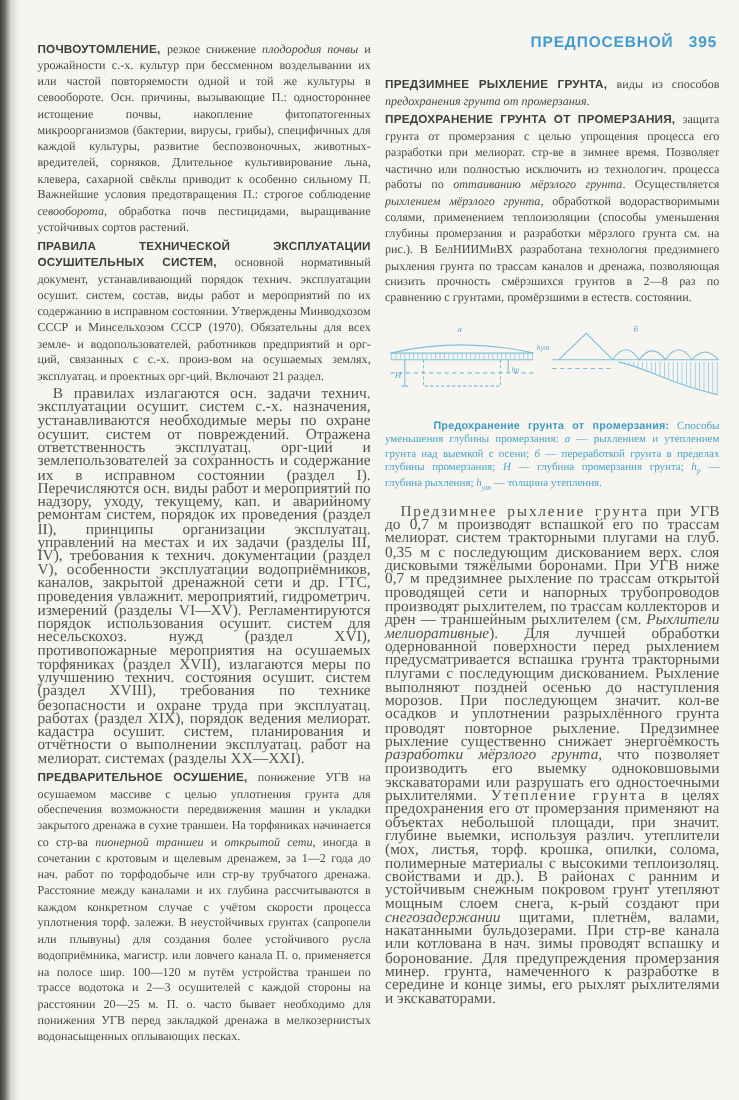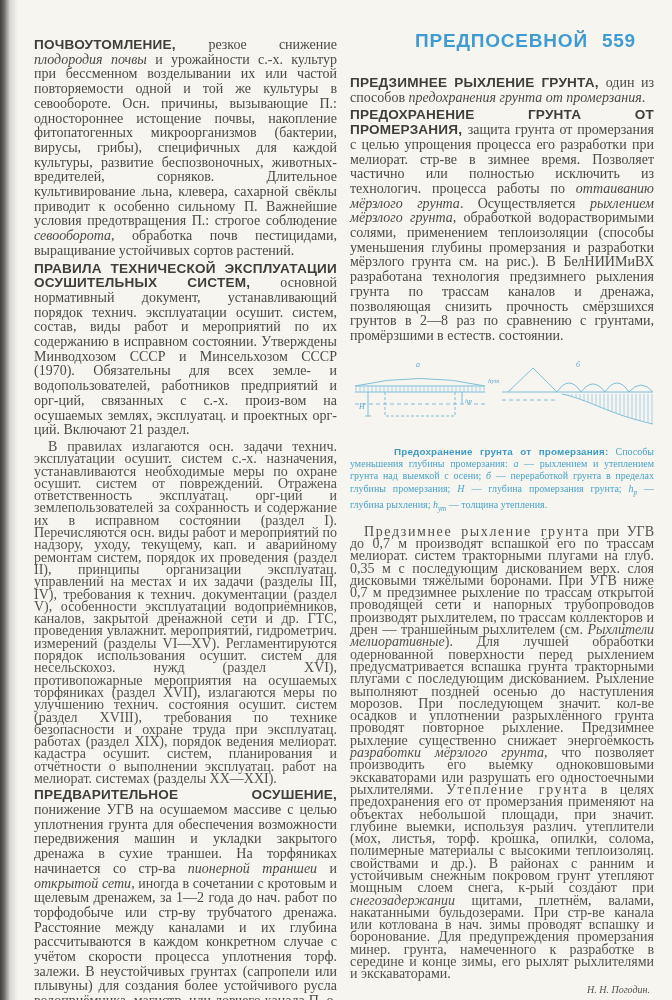--- a/index.html
+++ b/index.html
@@ -5,22 +5,22 @@
   html,body{margin:0;padding:0;background:#e8e6e1;}
   .page{position:relative;width:672px;height:1000px;background:#f7f5f0;overflow:hidden;
         font-family:"Liberation Serif","DejaVu Serif",serif;color:#4c4a45;}
   .gutter{position:absolute;left:0;top:0;width:18px;height:100%;
           background:linear-gradient(to right,#413f3c 0%,#6b6965 22%,rgba(120,118,114,0.25) 55%,rgba(120,118,114,0) 100%);}
   .col{position:absolute;top:0;}
   .col-left{left:34px;width:303px;top:38px;}
   .col-right{left:350px;width:304px;top:30px;}
   .running-head{display:flex;justify-content:flex-end;align-items:center;gap:14px;
       font-family:"Liberation Sans","DejaVu Sans",sans-serif;font-weight:700;
-      font-size:19px;letter-spacing:0.8px;color:#3f9cd2;margin:0 18px 24px 0;}
-  .entry{font-size:14px;line-height:14.7px;text-align:justify;margin:0 0 3px 0;}
+      font-size:14px;letter-spacing:0.8px;color:#3f9cd2;margin:0 2px 24px 0;}
+  .entry{font-size:11px;line-height:14.7px;text-align:justify;margin:0 0 3px 0;}
   .small{font-size:14px;line-height:12.3px;color:#54524d;}
   .indent{text-indent:14px;}
   .sig{font-size:10px;line-height:12px;text-align:right;font-style:italic;color:#54524d;margin:0 4px 3px 0;}
   .seg{white-space:pre-wrap;}
   .seg.b{font-family:"Liberation Sans","DejaVu Sans",sans-serif;font-weight:700;
          font-size:0.97em;letter-spacing:0.2px;color:#403e39;}
   .seg.i{font-style:italic;}
   .seg.sp{letter-spacing:1.6px;}
   .seg.sub{vertical-align:sub;font-size:0.72em;font-style:italic;}
   .figure{margin:12px 0 8px 0;}
@@ -38,24 +38,24 @@
   <div class="col col-left">
     <p class="entry"><span class="seg b">ПОЧВОУТОМЛЕНИЕ, </span><span class="seg n">резкое снижение </span><span class="seg i">плодородия почвы</span><span class="seg n"> и урожайности с.-х. культур при бессменном возделывании их или частой повторяемости одной и той же культуры в севообороте. Осн. причины, вызывающие П.: одностороннее истощение почвы, накопление фитопатогенных микроорганизмов (бактерии, вирусы, грибы), специфичных для каждой культуры, развитие беспозвоночных, животных-вредителей, сорняков. Длительное культивирование льна, клевера, сахарной свёклы приводит к особенно сильному П. Важнейшие условия предотвращения П.: строгое соблюдение </span><span class="seg i">севооборота</span><span class="seg n">, обработка почв пестицидами, выращивание устойчивых сортов растений.</span></p>
     <p class="entry"><span class="seg b">ПРАВИЛА ТЕХНИЧЕСКОЙ ЭКСПЛУАТАЦИИ ОСУШИТЕЛЬНЫХ СИСТЕМ, </span><span class="seg n">основной нормативный документ, устанавливающий порядок технич. эксплуатации осушит. систем, состав, виды работ и мероприятий по их содержанию в исправном состоянии. Утверждены Минводхозом СССР и Минсельхозом СССР (1970). Обязательны для всех земле- и водопользователей, работников предприятий и орг-ций, связанных с с.-х. произ-вом на осушаемых землях, эксплуатац. и проектных орг-ций. Включают 21 раздел.</span></p>
     <p class="entry small indent"><span class="seg n">В правилах излагаются осн. задачи технич. эксплуатации осушит. систем с.-х. назначения, устанавливаются необходимые меры по охране осушит. систем от повреждений. Отражена ответственность эксплуатац. орг-ций и землепользователей за сохранность и содержание их в исправном состоянии (раздел I). Перечисляются осн. виды работ и мероприятий по надзору, уходу, текущему, кап. и аварийному ремонтам систем, порядок их проведения (раздел II), принципы организации эксплуатац. управлений на местах и их задачи (разделы III, IV), требования к технич. документации (раздел V), особенности эксплуатации водоприёмников, каналов, закрытой дренажной сети и др. ГТС, проведения увлажнит. мероприятий, гидрометрич. измерений (разделы VI—XV). Регламентируются порядок использования осушит. систем для несельскохоз. нужд (раздел XVI), противопожарные мероприятия на осушаемых торфяниках (раздел XVII), излагаются меры по улучшению технич. состояния осушит. систем (раздел XVIII), требования по технике безопасности и охране труда при эксплуатац. работах (раздел XIX), порядок ведения мелиорат. кадастра осушит. систем, планирования и отчётности о выполнении эксплуатац. работ на мелиорат. системах (разделы XX—XXI).</span></p>
     <p class="entry"><span class="seg b">ПРЕДВАРИТЕЛЬНОЕ ОСУШЕНИЕ, </span><span class="seg n">понижение УГВ на осушаемом массиве с целью уплотнения грунта для обеспечения возможности передвижения машин и укладки закрытого дренажа в сухие траншеи. На торфяниках начинается со стр-ва </span><span class="seg i">пионерной траншеи</span><span class="seg n"> и </span><span class="seg i">открытой сети</span><span class="seg n">, иногда в сочетании с кротовым и щелевым дренажем, за 1—2 года до нач. работ по торфодобыче или стр-ву трубчатого дренажа. Расстояние между каналами и их глубина рассчитываются в каждом конкретном случае с учётом скорости процесса уплотнения торф. залежи. В неустойчивых грунтах (сапропели или плывуны) для создания более устойчивого русла водоприёмника, магистр. или ловчего канала П. о. применяется на полосе шир. 100—120 м путём устройства траншеи по трассе водотока и 2—3 осушителей с каждой стороны на расстоянии 20—25 м. П. о. часто бывает необходимо для понижения УГВ перед закладкой дренажа в мелкозернистых водонасыщенных оплывающих песках.</span></p>
   </div>
 
   <div class="col col-right">
     <div class="running-head">
       <span>ПРЕДПОСЕВНОЙ</span>
-      <span>559</span>
+      <span>395</span>
     </div>
 
-    <p class="entry"><span class="seg b">ПРЕДЗИМНЕЕ РЫХЛЕНИЕ ГРУНТА, </span><span class="seg n">один из способов </span><span class="seg i">предохранения грунта от промерзания</span><span class="seg n">.</span></p>
+    <p class="entry"><span class="seg b">ПРЕДЗИМНЕЕ РЫХЛЕНИЕ ГРУНТА, </span><span class="seg n">виды из способов </span><span class="seg i">предохранения грунта от промерзания</span><span class="seg n">.</span></p>
     <p class="entry"><span class="seg b">ПРЕДОХРАНЕНИЕ ГРУНТА ОТ ПРОМЕРЗАНИЯ, </span><span class="seg n">защита грунта от промерзания с целью упрощения процесса его разработки при мелиорат. стр-ве в зимнее время. Позволяет частично или полностью исключить из технологич. процесса работы по </span><span class="seg i">оттаиванию мёрзлого грунта</span><span class="seg n">. Осуществляется </span><span class="seg i">рыхлением мёрзлого грунта</span><span class="seg n">, обработкой водорастворимыми солями, применением теплоизоляции (способы уменьшения глубины промерзания и разработки мёрзлого грунта см. на рис.). В БелНИИМиВХ разработана технология предзимнего рыхления грунта по трассам каналов и дренажа, позволяющая снизить прочность смёрзшихся грунтов в 2—8 раз по сравнению с грунтами, промёрзшими в естеств. состоянии.</span></p>
 
     <div class="figure">
       <svg width="304" height="80" viewBox="0 0 304 80">
         <defs>
           <pattern id="vh" width="4" height="40" patternUnits="userSpaceOnUse">
             <path d="M2,0 V40" stroke="#9ccde6" stroke-width="0.9"></path>
           </pattern>
         </defs>
 
@@ -84,15 +84,14 @@
           <text x="226" y="11">б</text>
           <text x="9" y="53">Н</text>
           <text x="115" y="47" font-size="7">hр</text>
           <text x="138" y="27" font-size="7">hут</text>
         </g>
       </svg>
       <p class="caption"><span class="seg b">Предохранение грунта от промерзания:</span><span class="seg n"> Способы уменьшения глубины промерзания: </span><span class="seg i">а</span><span class="seg n"> — рыхлением и утеплением грунта над выемкой с осени; </span><span class="seg i">б</span><span class="seg n"> — переработкой грунта в пределах глубины промерзания; </span><span class="seg i">Н</span><span class="seg n"> — глубина промерзания грунта; </span><span class="seg i">h</span><span class="seg sub">р</span><span class="seg n"> — глубина рыхления; </span><span class="seg i">h</span><span class="seg sub">ут</span><span class="seg n"> — толщина утепления.</span></p>
     </div>
 
     <p class="entry small indent"><span class="seg sp">Предзимнее рыхление грунта</span><span class="seg n"> при УГВ до 0,7 м производят вспашкой его по трассам мелиорат. систем тракторными плугами на глуб. 0,35 м с последующим дискованием верх. слоя дисковыми тяжёлыми боронами. При УГВ ниже 0,7 м предзимнее рыхление по трассам открытой проводящей сети и напорных трубопроводов производят рыхлителем, по трассам коллекторов и дрен — траншейным рыхлителем (см. </span><span class="seg i">Рыхлители мелиоративные</span><span class="seg n">). Для лучшей обработки одернованной поверхности перед рыхлением предусматривается вспашка грунта тракторными плугами с последующим дискованием. Рыхление выполняют поздней осенью до наступления морозов. При последующем значит. кол-ве осадков и уплотнении разрыхлённого грунта проводят повторное рыхление. Предзимнее рыхление существенно снижает энергоёмкость </span><span class="seg i">разработки мёрзлого грунта</span><span class="seg n">, что позволяет производить его выемку одноковшовыми экскаваторами или разрушать его одностоечными рыхлителями. </span><span class="seg sp">Утепление грунта</span><span class="seg n"> в целях предохранения его от промерзания применяют на объектах небольшой площади, при значит. глубине выемки, используя различ. утеплители (мох, листья, торф. крошка, опилки, солома, полимерные материалы с высокими теплоизоляц. свойствами и др.). В районах с ранним и устойчивым снежным покровом грунт утепляют мощным слоем снега, к-рый создают при </span><span class="seg i">снегозадержании</span><span class="seg n"> щитами, плетнём, валами, накатанными бульдозерами. При стр-ве канала или котлована в нач. зимы проводят вспашку и боронование. Для предупреждения промерзания минер. грунта, намеченного к разработке в середине и конце зимы, его рыхлят рыхлителями и экскаваторами.</span></p>
-    <p class="sig">Н. Н. Погодин.</p>
   </div>
 </div>
 
 </body></html>

